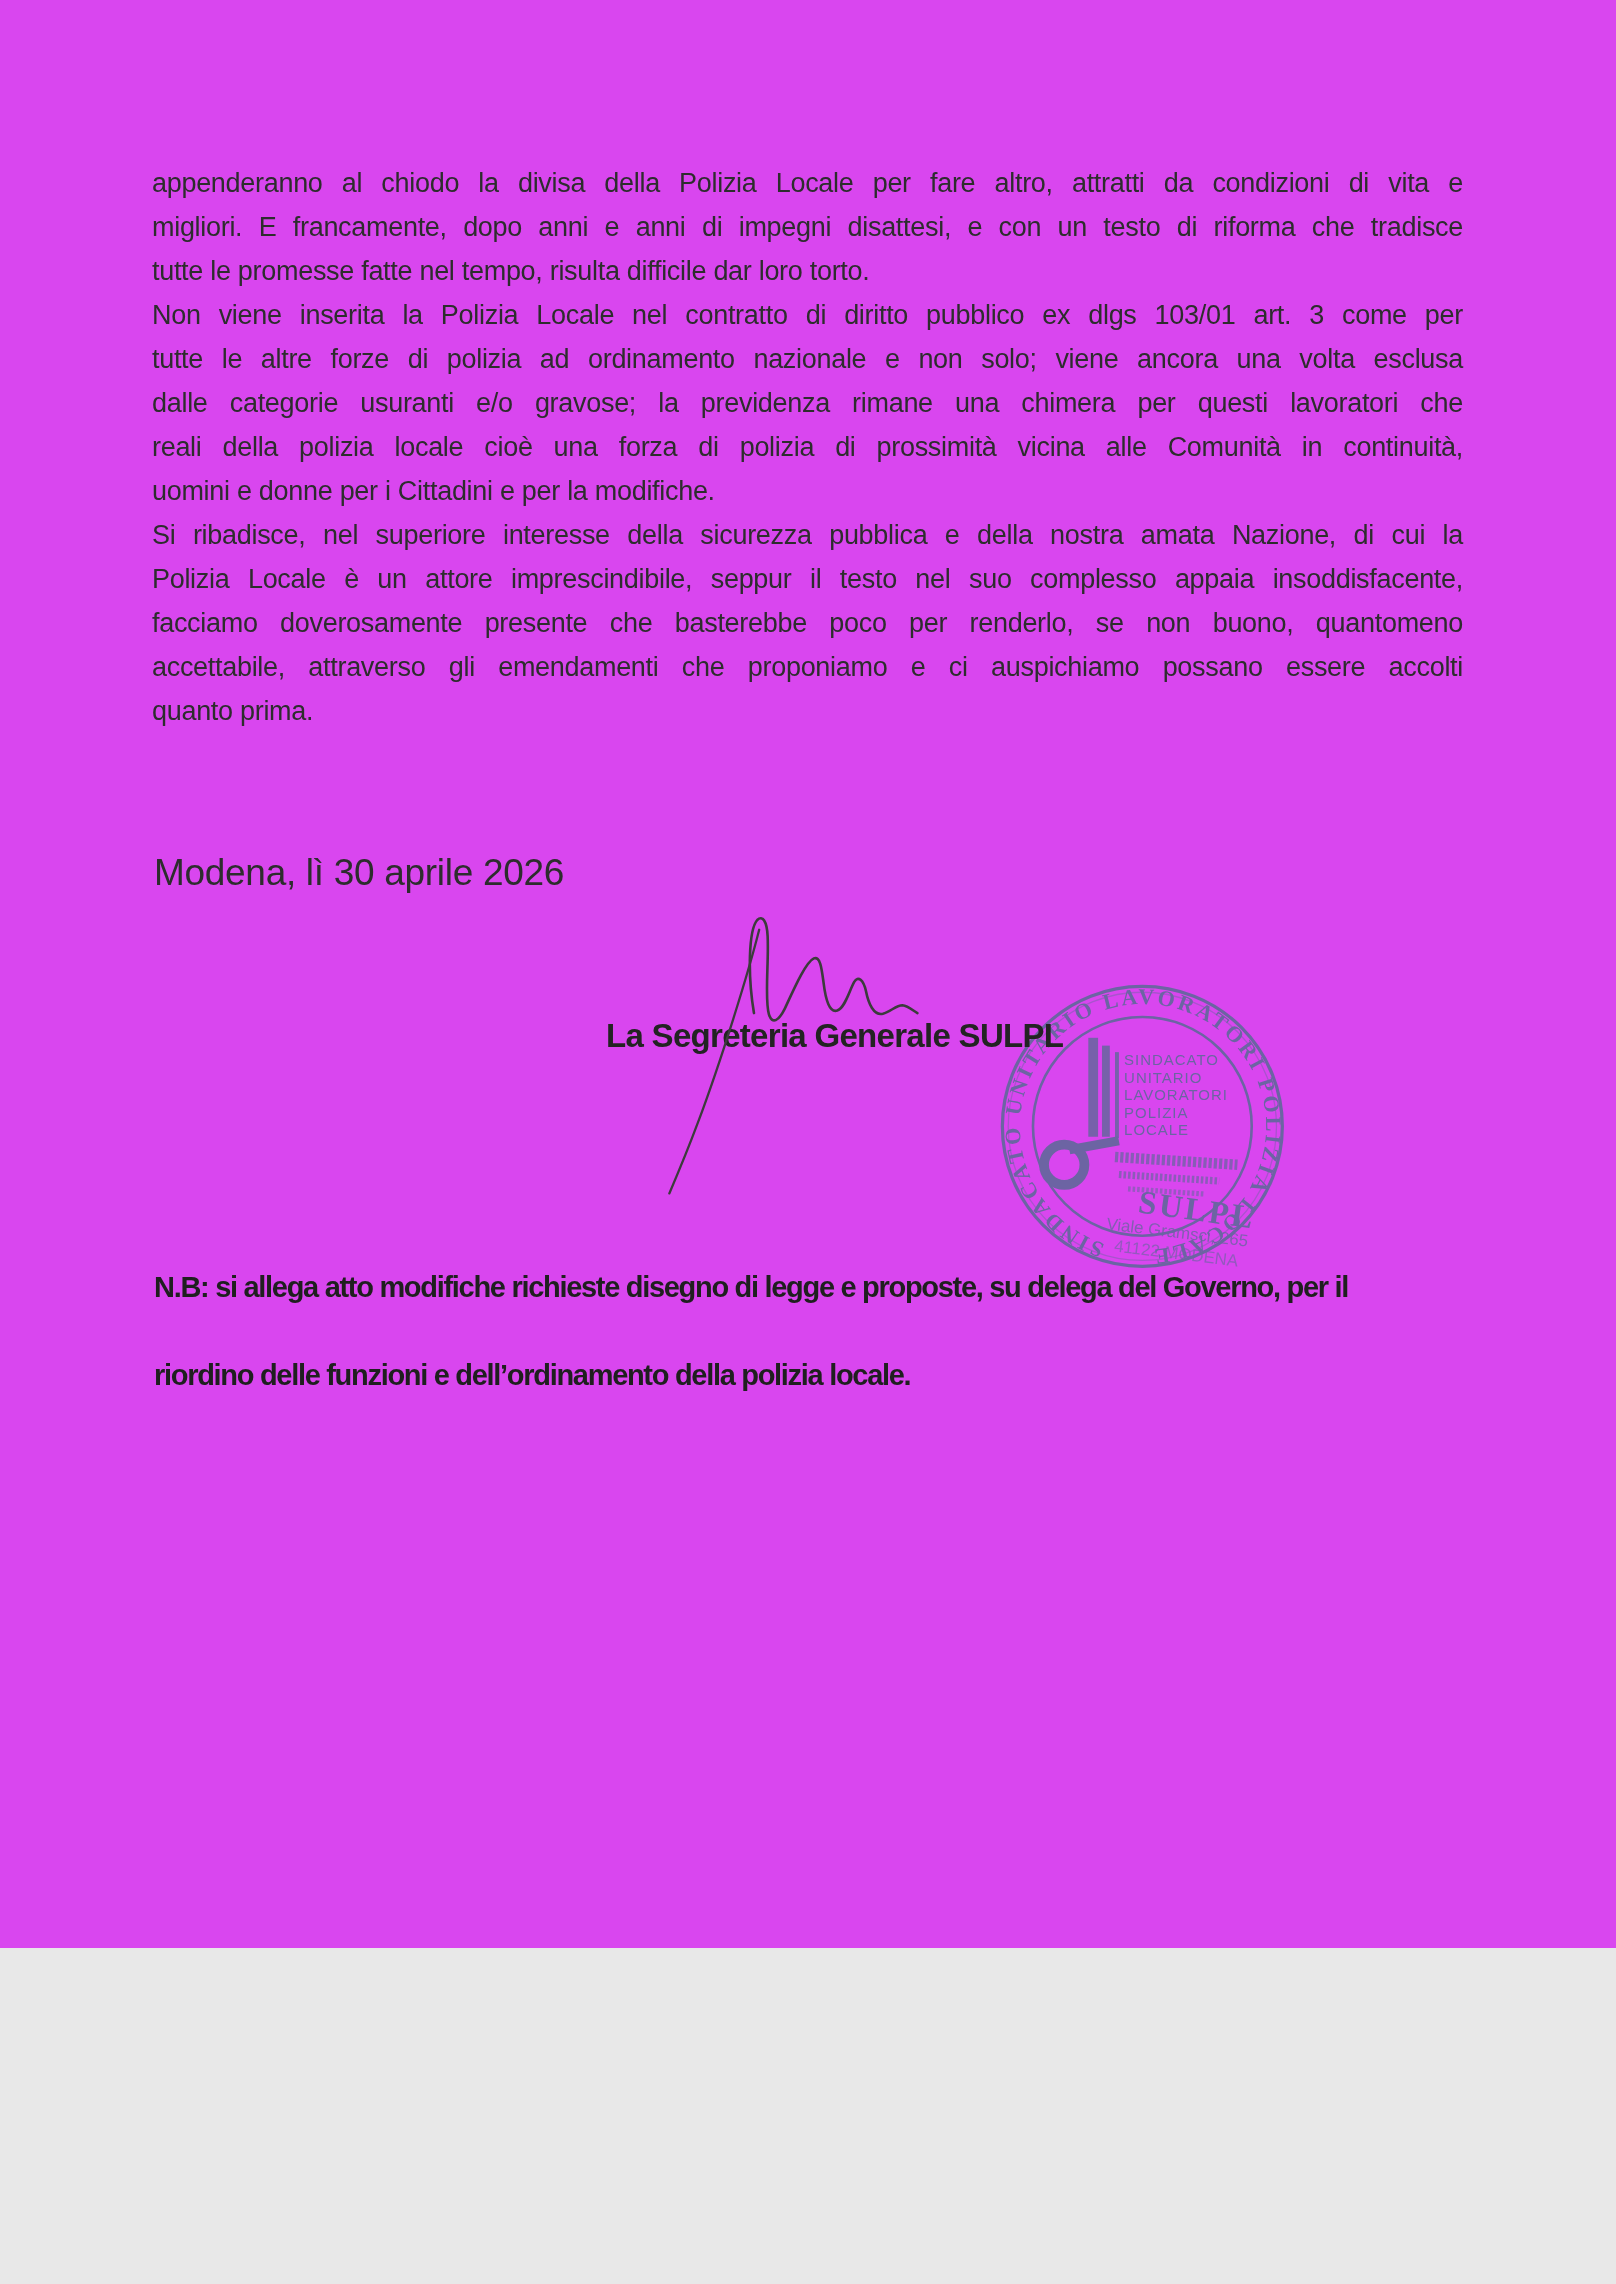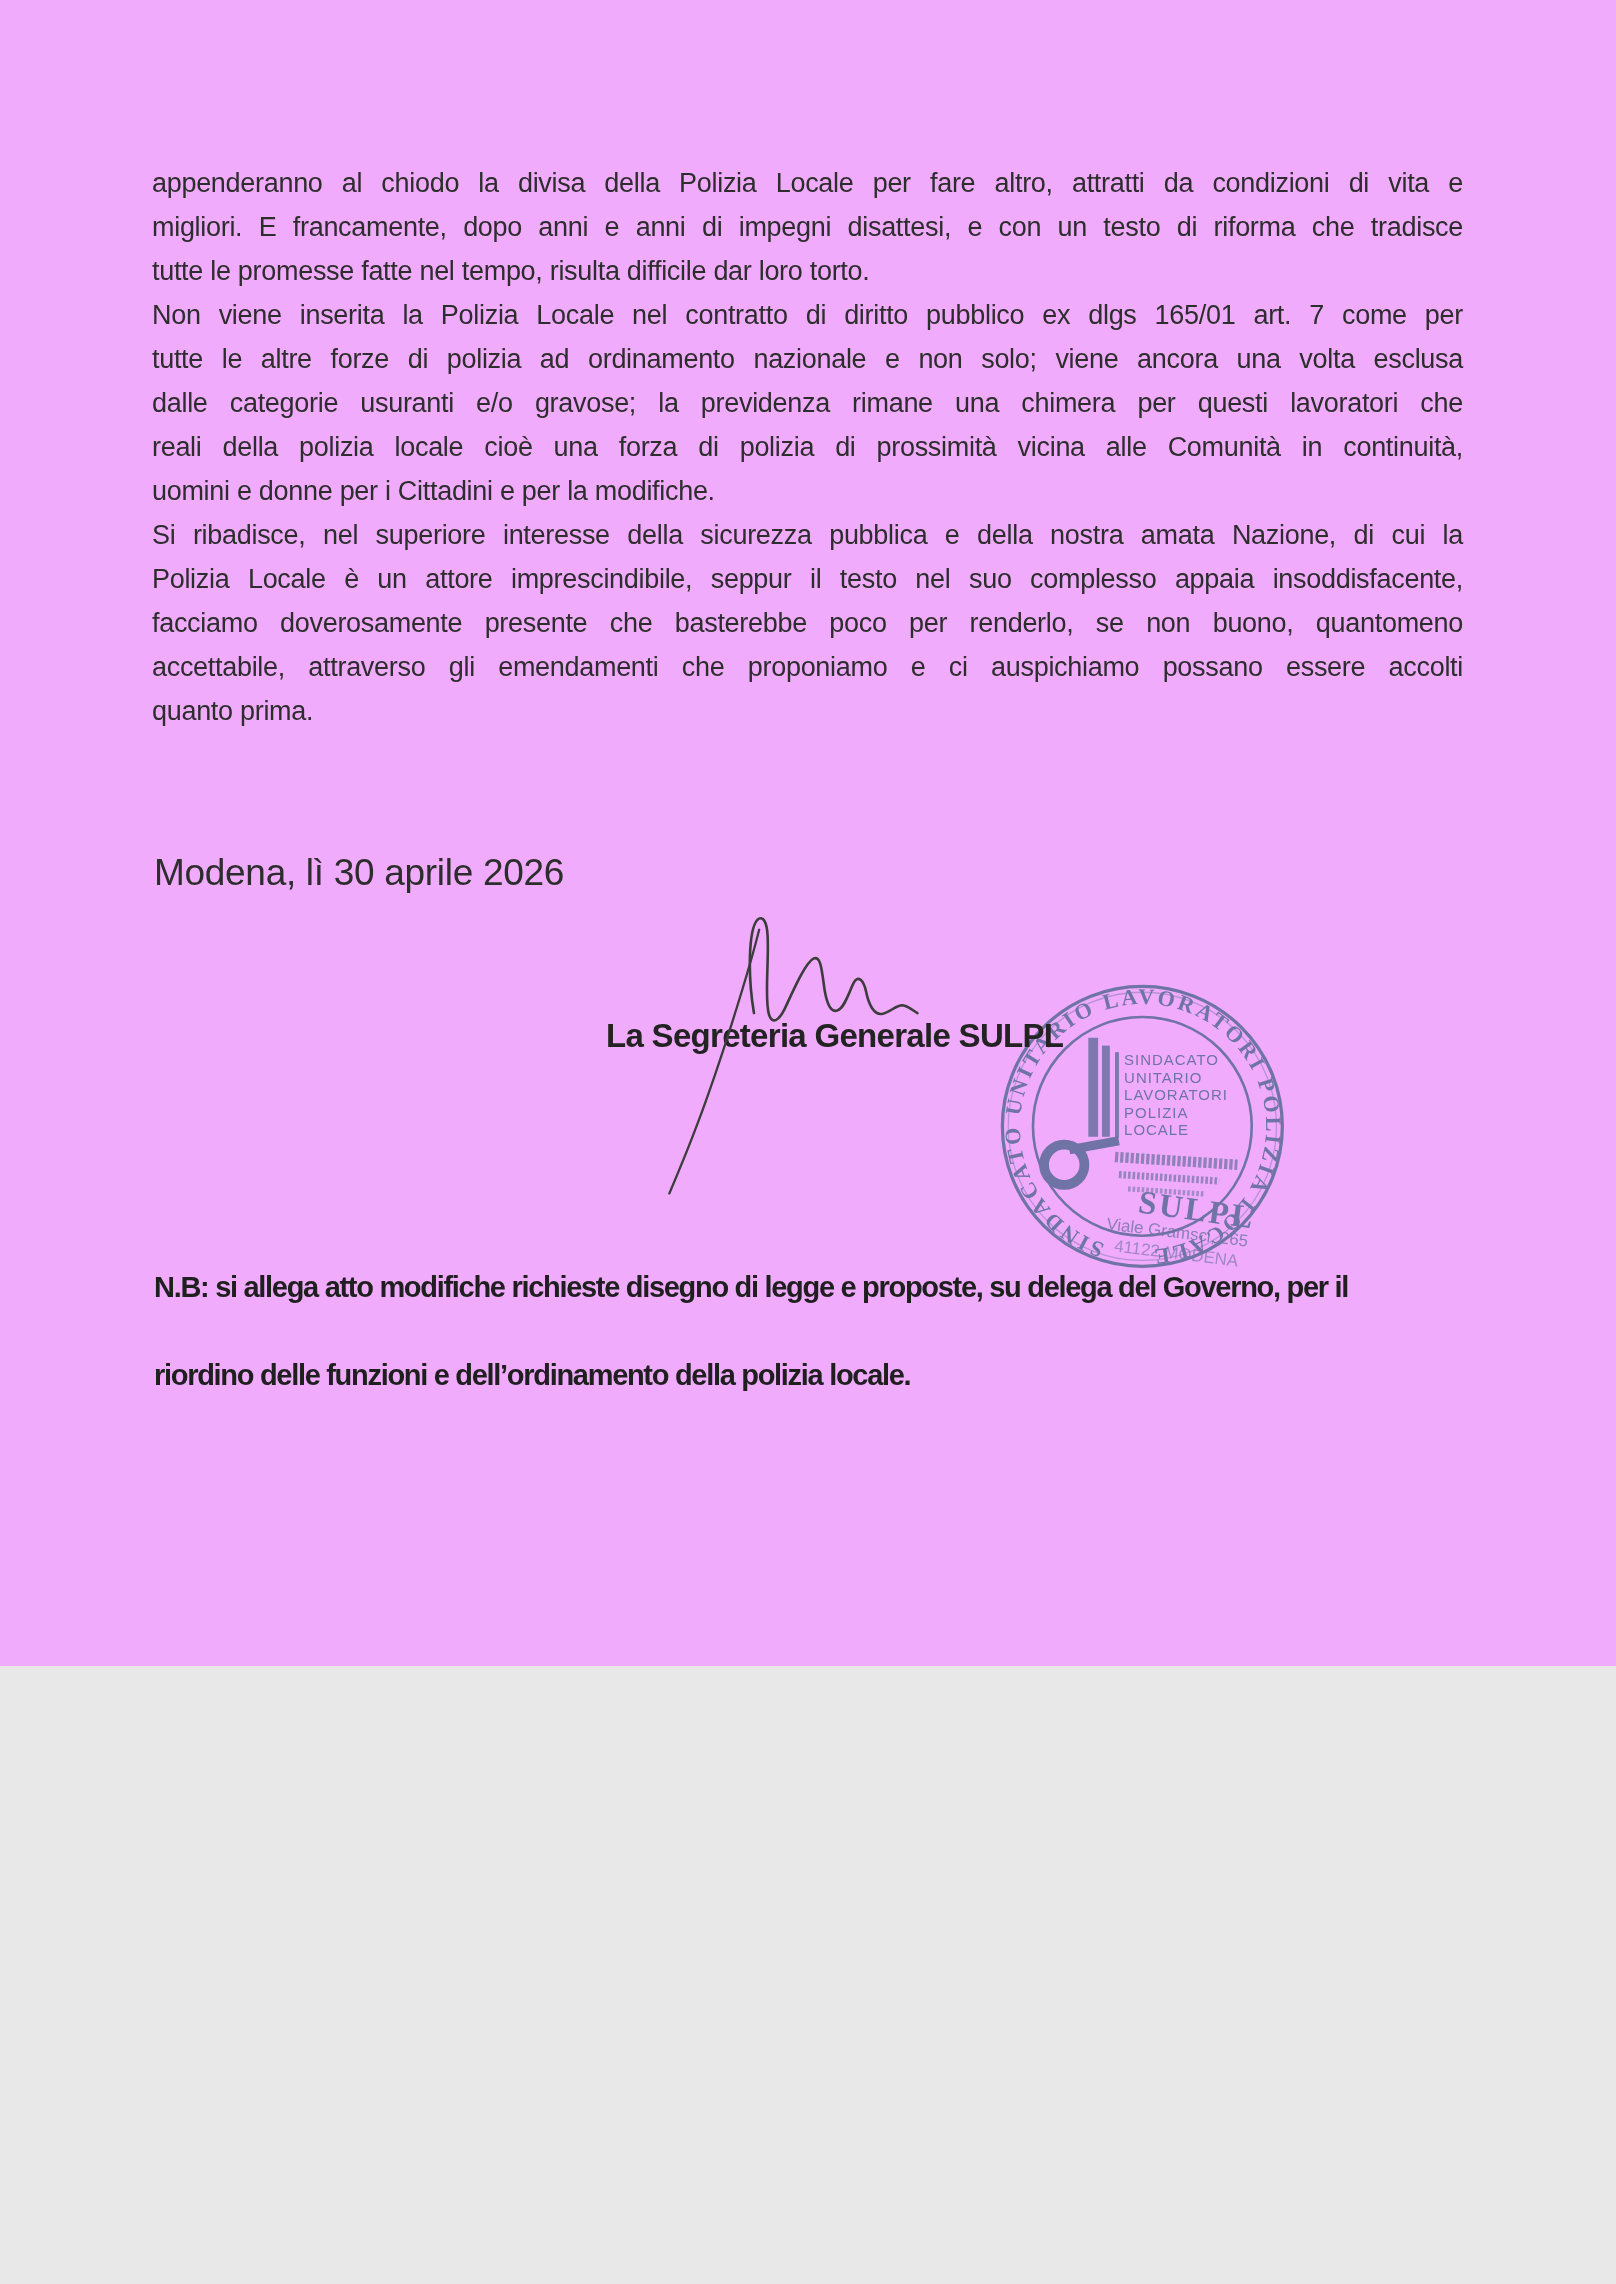--- a/index.html
+++ b/index.html
@@ -1,17 +1,17 @@
 <!DOCTYPE html>
 <html style="font-size:10.4px"><head>
 <meta charset="utf-8">
 <style>
   html,body{margin:0;padding:0;background:#e8e8e8;}
   .page{
-    position:relative;width:1616px;height:1666px;background:#f0abfc;
+    position:relative;width:1616px;height:1948px;background:#d946ef;
     font-family:"Liberation Sans",sans-serif;overflow:hidden;
   }
   .bodytext{
     position:absolute;left:152px;top:161px;width:1311px;
     font-size:27px;color:#2d2d2d;letter-spacing:-0.3px;
   }
   .bline{
     line-height:44px;
     text-align:justify;text-align-last:justify;
   }
@@ -36,21 +36,21 @@
 </style>
 </head>
 <body>
 
 <div class="page">
 
   <div class="bodytext">
     <div class="bline">appenderanno al chiodo la divisa della Polizia Locale per fare altro, attratti da condizioni di vita e</div>
     <div class="bline">migliori. E francamente, dopo anni e anni di impegni disattesi, e con un testo di riforma che tradisce</div>
     <div class="bline para-end">tutte le promesse fatte nel tempo, risulta difficile dar loro torto.</div>
-    <div class="bline">Non viene inserita la Polizia Locale nel contratto di diritto pubblico ex dlgs 165/01 art. 7 come per</div>
+    <div class="bline">Non viene inserita la Polizia Locale nel contratto di diritto pubblico ex dlgs 103/01 art. 3 come per</div>
     <div class="bline">tutte le altre forze di polizia ad ordinamento nazionale e non solo; viene ancora una volta esclusa</div>
     <div class="bline">dalle categorie usuranti e/o gravose; la previdenza rimane una chimera per questi lavoratori che</div>
     <div class="bline">reali della polizia locale cioè una forza di polizia di prossimità vicina alle Comunità in continuità,</div>
     <div class="bline para-end">uomini e donne per i Cittadini e per la modifiche.</div>
     <div class="bline">Si ribadisce, nel superiore interesse della sicurezza pubblica e della nostra amata Nazione, di cui la</div>
     <div class="bline">Polizia Locale è un attore imprescindibile, seppur il testo nel suo complesso appaia insoddisfacente,</div>
     <div class="bline">facciamo doverosamente presente che basterebbe poco per renderlo, se non buono, quantomeno</div>
     <div class="bline">accettabile, attraverso gli emendamenti che proponiamo e ci auspichiamo possano essere accolti</div>
     <div class="bline para-end">quanto prima.</div>
   </div>

